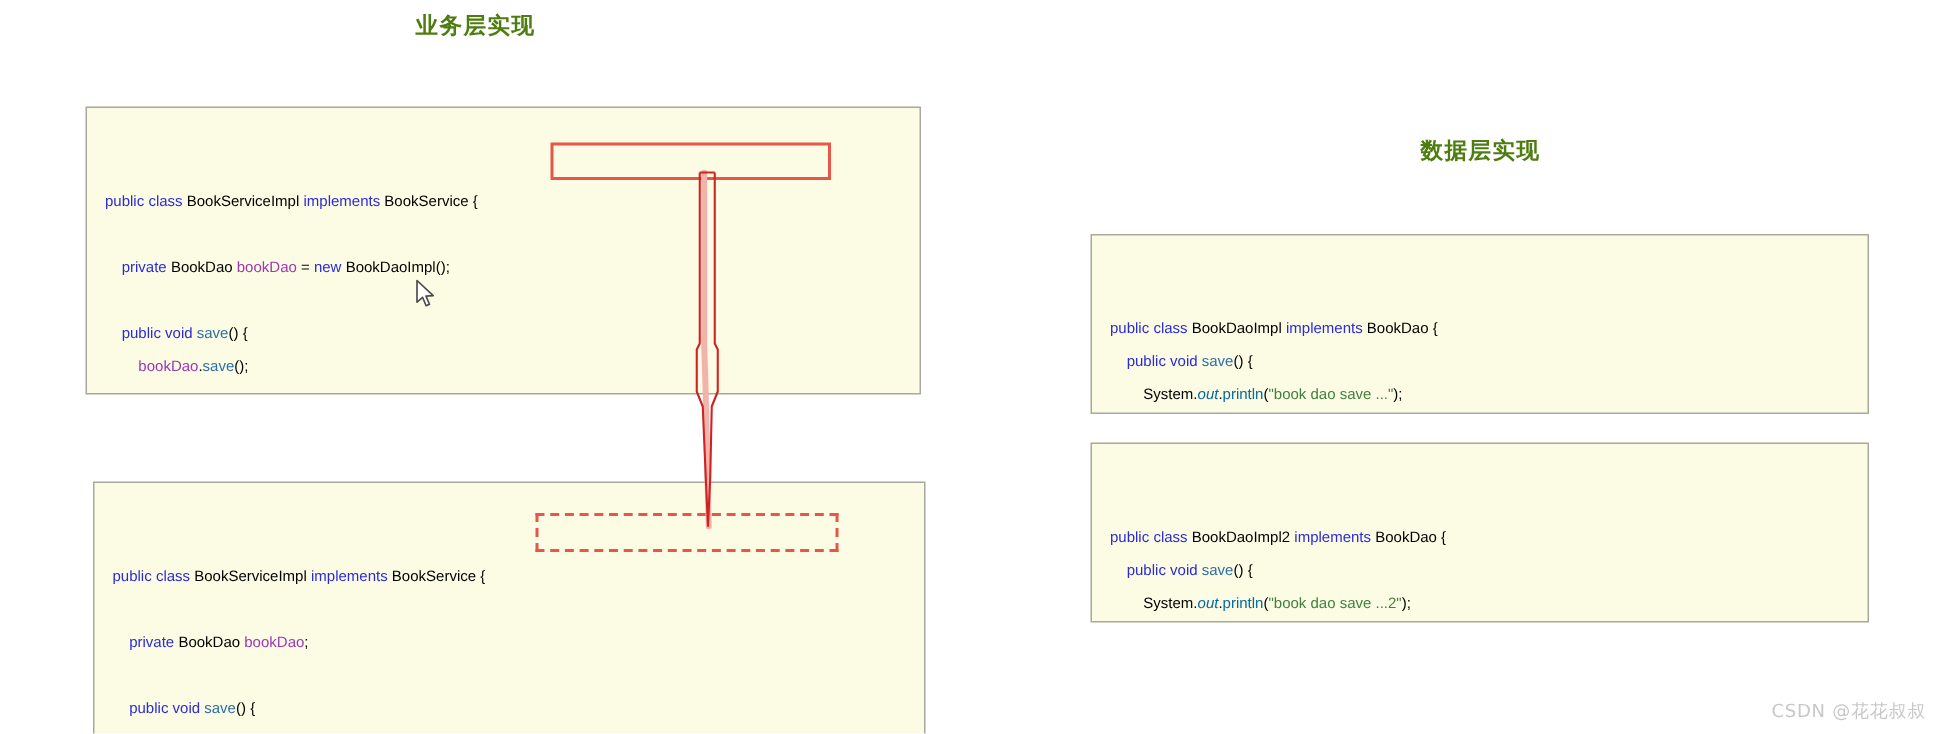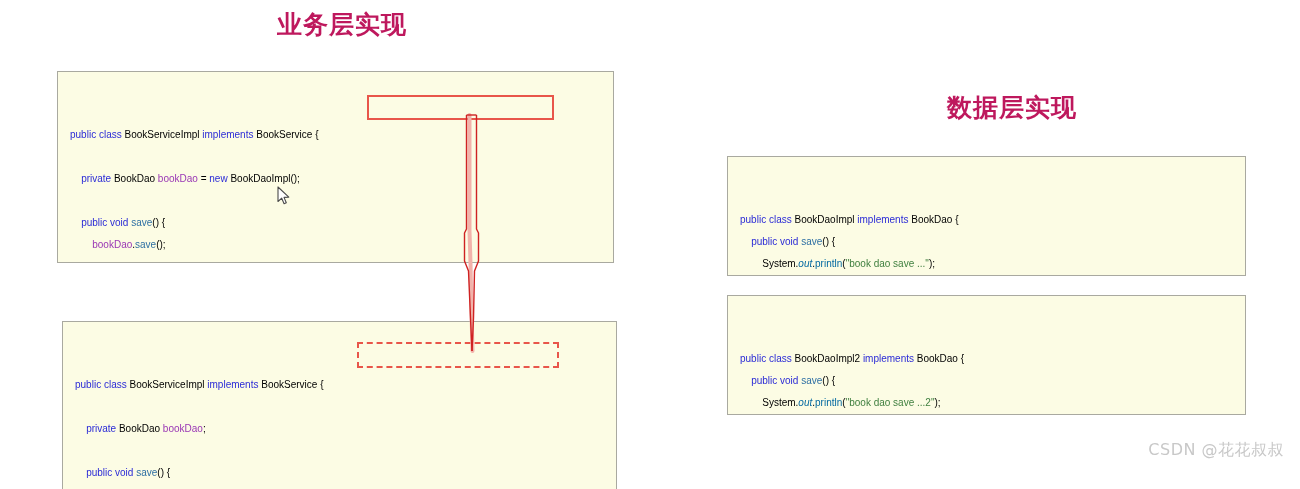--- a/index.html
+++ b/index.html
@@ -12,22 +12,22 @@
     height: 489px;
     position: relative;
     overflow: hidden;
     font-family: "Liberation Sans", sans-serif;
   }
 
   .section-title {
     position: absolute;
     font-family: "DejaVu Sans", sans-serif;
     font-weight: bold;
-    font-size: 25px;
-    color: #be185d;
+    font-size: 15px;
+    color: #4d7c0f;
     letter-spacing: 1px;
     white-space: nowrap;
   }
   #title-service { left: 277px; top: 8px; }
   #title-dao    { left: 947px; top: 91px; }
 
   .code-block {
     position: absolute;
     background: #fcfce4;
     border: 1px solid #a9a9a0;
@@ -91,23 +91,23 @@
     left: 277px;
     top: 186px;
     width: 14px;
     height: 20px;
     pointer-events: none;
   }
 
   #watermark {
     position: absolute;
     right: 16px;
-    bottom: 28px;
+    bottom: 6px;
     font-family: "DejaVu Sans", sans-serif;
-    font-size: 16px;
+    font-size: 12px;
     color: #c8c8c8;
     letter-spacing: 0.5px;
     white-space: nowrap;
   }
 </style>
 </head>
 <body>
 
 <div class="section-title" id="title-service">业务层实现</div>
 

